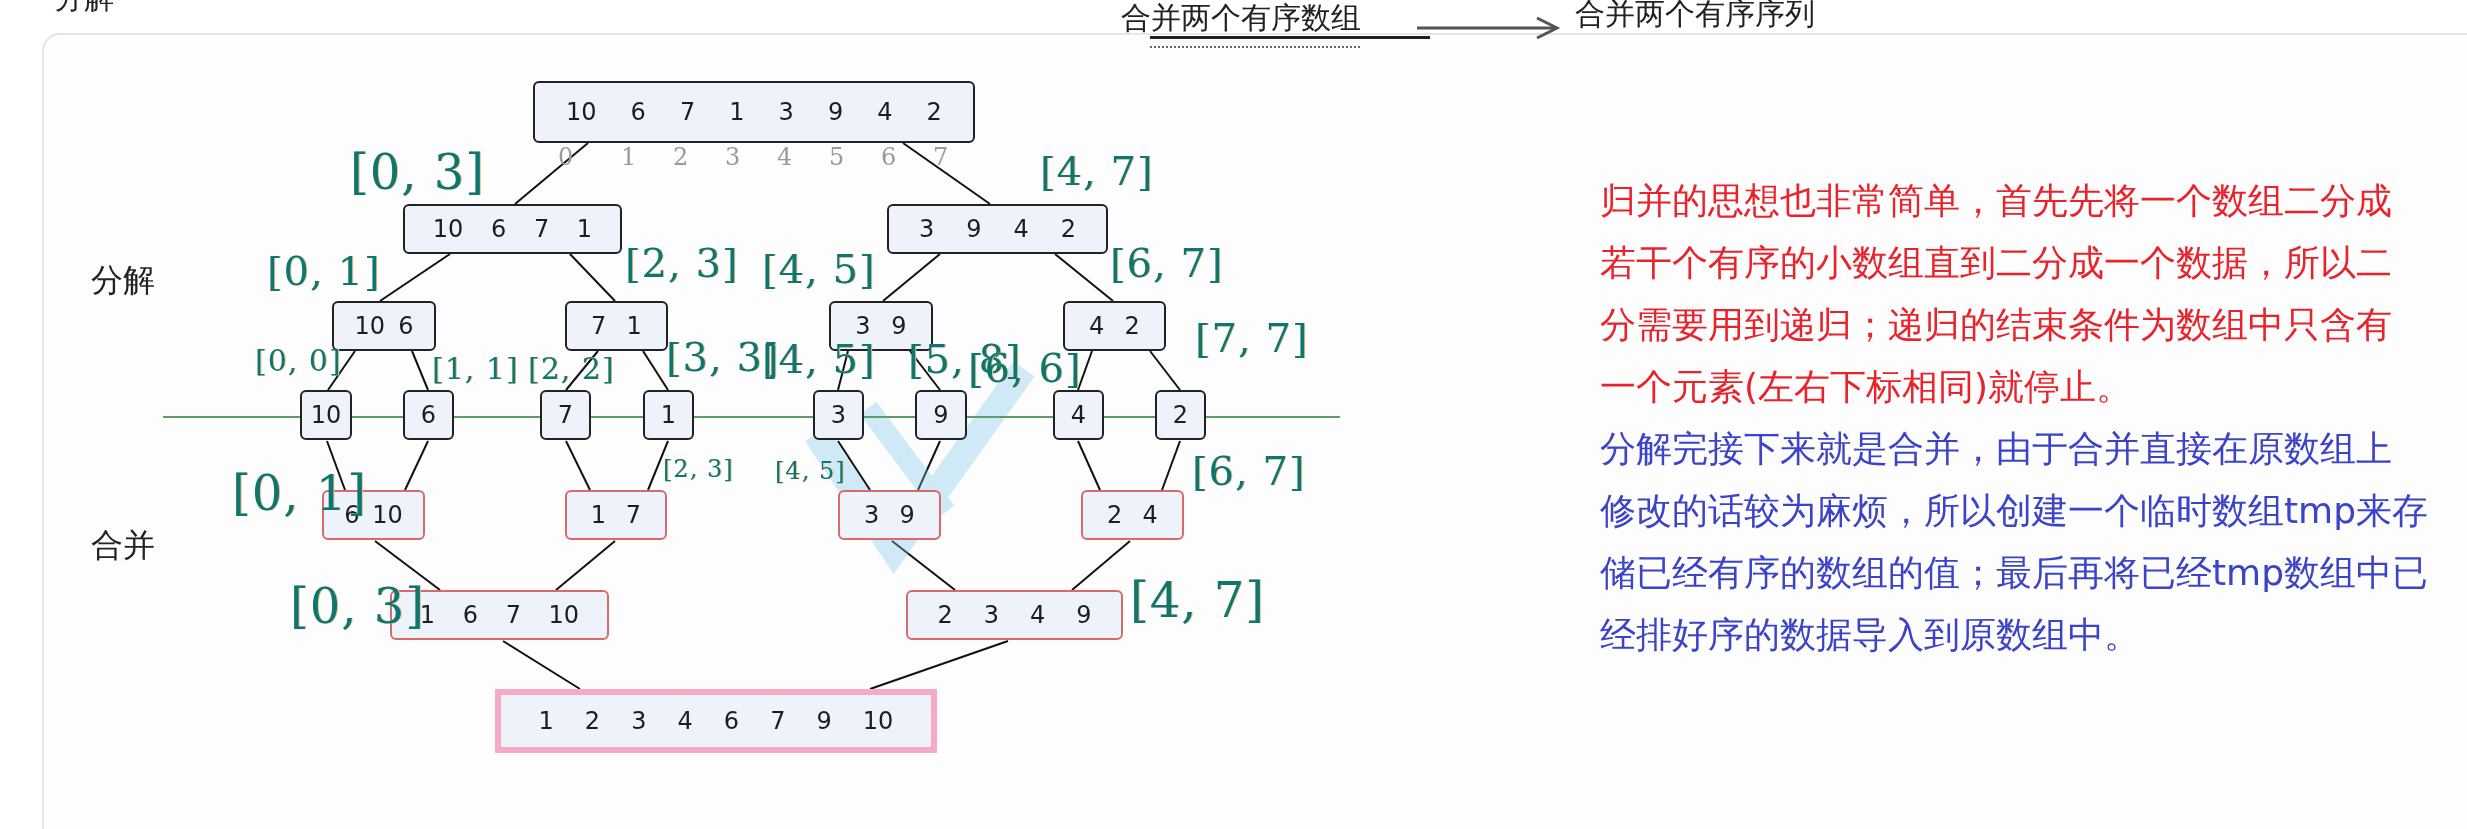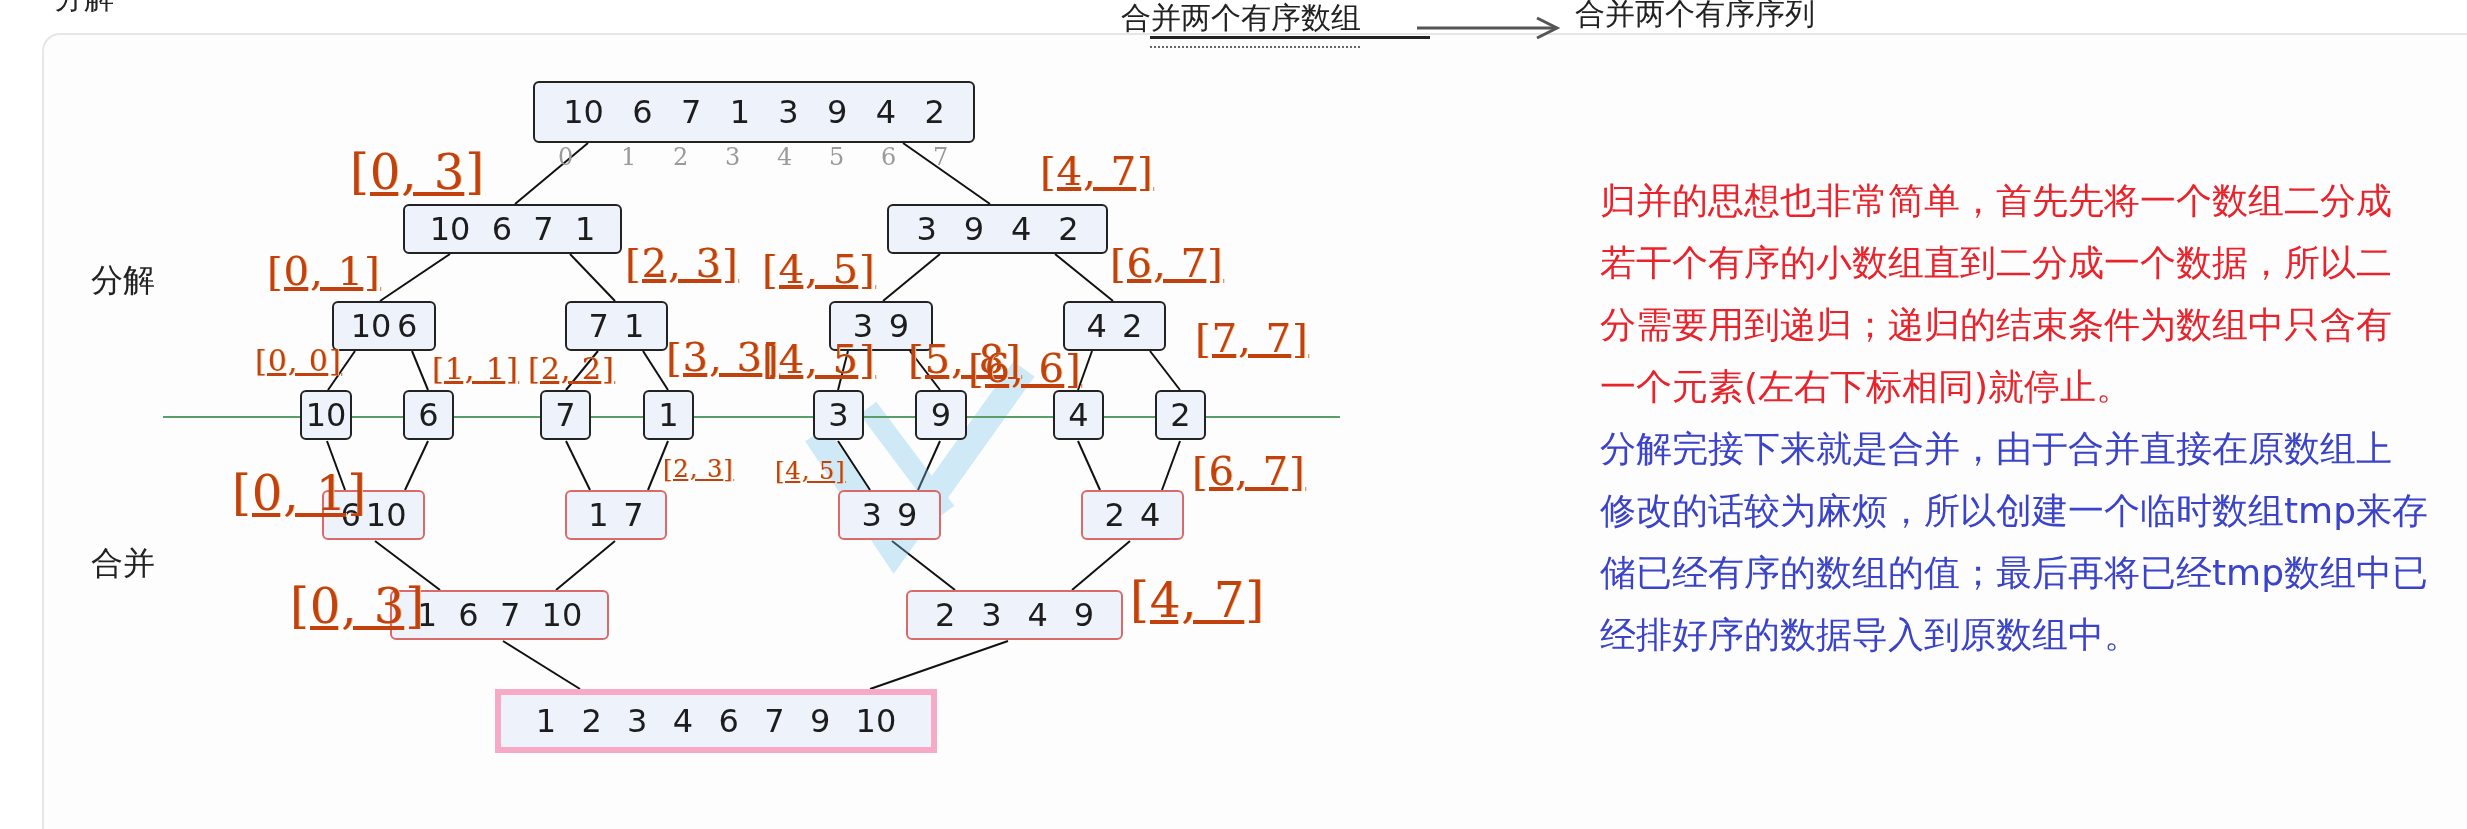--- a/index.html
+++ b/index.html
@@ -9,23 +9,23 @@
   .top-title{position:absolute;left:1121px;top:0px;font-family:"DejaVu Serif","Liberation Serif",serif;font-size:30px;color:#222;white-space:nowrap;line-height:36px;}
   .top-underline{position:absolute;left:1150px;top:36px;width:280px;height:3px;background:#222;}
   .top-underline2{position:absolute;left:1150px;top:46px;width:210px;height:2px;border-top:2px dotted #666;}
   .top-arrow{position:absolute;left:1415px;top:12px;width:150px;height:30px;}
   .top-target{position:absolute;left:1575px;top:-4px;font-family:"DejaVu Serif","Liberation Serif",serif;font-size:30px;color:#222;white-space:nowrap;line-height:36px;}
   svg.lines{position:absolute;left:0;top:0;width:2467px;height:829px;pointer-events:none;}
   .box{position:absolute;box-sizing:border-box;background:#edf2fb;border:2px solid #222;border-radius:6px;display:flex;align-items:center;justify-content:space-around;padding:0 14px;font-family:"DejaVu Sans","Liberation Sans",sans-serif;color:#1d1d1d;}
   .box.merge{border-color:#d96a6a;}
   .box.final{border:6px solid #f7aac6;border-radius:0;padding:0 22px;}
   .box span{display:inline-block;text-align:center;}
-  .f34{font-size:32px;}
+  .f34{font-size:24px;}
   .idx{position:absolute;font-family:"DejaVu Serif","Liberation Serif",serif;font-size:24px;color:#9a9a9a;top:143px;}
-  .rng{position:absolute;font-family:"DejaVu Serif","Liberation Serif",serif;color:#c2410c;white-space:nowrap;letter-spacing:1px;text-shadow:1px 0 0 #e6c79a;text-decoration:underline;}
+  .rng{position:absolute;font-family:"DejaVu Serif","Liberation Serif",serif;color:#0f766e;white-space:nowrap;letter-spacing:1px;text-shadow:1px 0 0 #e6c79a;}
   .rng.l{font-size:48px;}
   .rng.m{font-size:40px;}
   .rng.s{font-size:30px;}
   .rng.xs{font-size:24px;}
   .phase{position:absolute;font-size:32px;color:#222;font-family:"DejaVu Sans","Liberation Sans",sans-serif;}
   .green-line{position:absolute;left:163px;top:416px;width:1177px;height:2px;background:#5a9e6a;}
   .desc{position:absolute;left:1600px;top:170px;width:870px;font-size:36px;line-height:62px;font-family:"DejaVu Sans","Liberation Sans",sans-serif;}
   .desc p{margin:0;}
   .desc .red{color:#e8232b;}
   .desc .blue{color:#3b44c8;}
@@ -87,21 +87,21 @@
 </svg>
 
 <svg class="watermark" viewBox="0 0 100 100">
   <path d="M10 40 L40 85 L90 15" stroke="#7cc6ee" stroke-width="10" fill="none"></path>
   <path d="M30 30 L60 70" stroke="#7cc6ee" stroke-width="8" fill="none"></path>
 </svg>
 
 <div class="green-line"></div>
 
 <div class="phase" style="left:91px;top:259px;">分解</div>
-<div class="phase" style="left:91px;top:542px;">合并</div>
+<div class="phase" style="left:91px;top:524px;">合并</div>
 
 <div class="box f34" style="left:533px;top:81px;width:442px;height:62px;">
   <span>10</span>
   <span>6</span>
   <span>7</span>
   <span>1</span>
   <span>3</span>
   <span>9</span>
   <span>4</span>
   <span>2</span>

